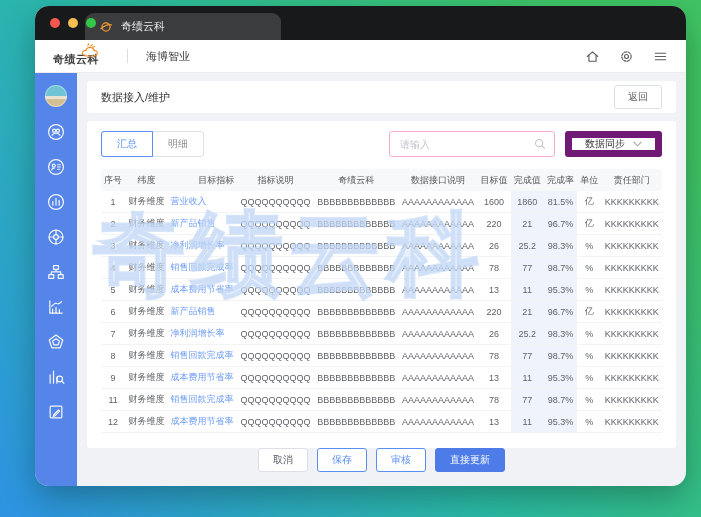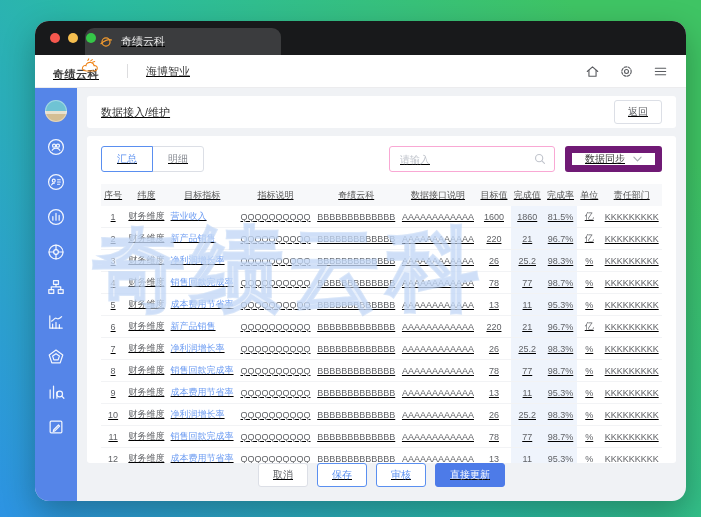--- a/index.html
+++ b/index.html
@@ -1,19 +1,19 @@
 <!DOCTYPE html>
 <html style="--accent: #5A8FF0; --link: #6B9BF2; --primary-btn: #4D7BE8; --sidebar-bg: #5585E8; --highlight-col: #EFF4FC; --watermark: rgba(214,228,250,0.55); --grad-start: #2D93E3; --grad-mid: #2ABBA4; --grad-end: #3FC464; --dot-red: #F5574E; --dot-yellow: #F5BE4F; --dot-green: #35C648;"><head>
 <meta charset="utf-8">
 <style>
   html,body{margin:0;padding:0;}
   body{width:701px;height:517px;overflow:hidden;font-family:"Liberation Sans","DejaVu Sans",sans-serif;}
   .stage{position:absolute;inset:0;background:linear-gradient(52deg,var(--grad-start,#2D93E3) 0%,var(--grad-mid,#2ABBA4) 45%,var(--grad-end,#3FC464) 88%);}
-  .window{position:absolute;left:35px;top:21px;width:651px;height:480px;background:#F0F2F5;border-radius:14px;overflow:hidden;
-          box-shadow:0 12px 32px rgba(0,0,0,.28);display:flex;flex-direction:column;text-decoration:underline;}
+  .window{position:absolute;left:35px;top:6px;width:651px;height:480px;background:#F0F2F5;border-radius:14px;overflow:hidden;
+          box-shadow:0 12px 32px rgba(0,0,0,.28);display:flex;flex-direction:column;}
   
   .titlebar{flex:0 0 34px;background:#18191B;position:relative;display:flex;align-items:flex-end;}
   .dots{position:absolute;left:15px;top:12px;display:flex;gap:8px;}
   .dot{width:10px;height:10px;border-radius:50%;}
   .dot.red{background:var(--dot-red,#F5574E);}
   .dot.yellow{background:var(--dot-yellow,#F5BE4F);}
   .dot.green{background:var(--dot-green,#35C648);}
   .tab{margin-left:50px;height:27px;width:168px;background:#3B3C3E;border-radius:9px 9px 0 0;display:flex;align-items:center;gap:8px;padding:0 14px;color:#ECECEC;font-size:11px;}
   .tab svg{width:14px;height:14px;fill:none;stroke:#F29A2E;stroke-width:1.4;}
   
@@ -44,21 +44,21 @@
   .seg-btn + .seg-btn{margin-left:-1px;border-radius:0 3px 3px 0;}
   .seg-btn.active{border-color:var(--accent,#5A8FF0);color:var(--accent,#5A8FF0);z-index:1;}
   .search-box{margin-left:auto;width:148px;height:24px;border:1px solid #f9a8d4;border-radius:3px;display:flex;align-items:center;padding:0 8px;background:#fff;}
   .search-box input{border:0;outline:0;flex:1;font-size:10px;color:#333;min-width:0;font-family:inherit;background:transparent;}
   .search-box input::placeholder{color:#C0C4CC;}
   .search-box svg{width:12px;height:12px;fill:none;stroke:#C0C4CC;stroke-width:1.3;stroke-linecap:round;}
   .sync-btn{margin-left:10px;height:26px;border:7px solid #701a75;background:#fff;border-radius:3px;font-size:10px;color:#3A3A3A;padding:0 13px;display:flex;align-items:center;gap:8px;cursor:pointer;}
   .sync-btn svg{width:9px;height:6px;fill:none;stroke:#A8ABB2;stroke-width:1.3;stroke-linecap:round;stroke-linejoin:round;}
   table{width:100%;border-collapse:collapse;font-size:9px;color:#606266;}
   thead th{background:#F7F8FA;height:22px;font-weight:normal;color:#555;padding:0 3px;white-space:nowrap;text-align:center;}
-  thead th.left{text-align:center;}
+  thead th.left{text-align:right;}
   tbody td{height:21px;text-align:center;border-bottom:1px solid #F2F3F5;padding:0 3px;white-space:nowrap;}
   tbody td.link{color:var(--link,#6B9BF2);text-align:left;cursor:pointer;}
   tbody td.hl{background:var(--highlight-col,#EFF4FC);}
   .watermark{position:absolute;left:6px;top:72px;font-size:92px;font-weight:bold;letter-spacing:6px;white-space:nowrap;
              color:var(--watermark,rgba(214,228,250,.55));-webkit-text-stroke:2px rgba(186,209,244,.55);pointer-events:none;z-index:4;}
   .footer{flex:0 0 38px;display:flex;align-items:flex-start;justify-content:center;gap:9px;}
   .btn{height:24px;padding:0 14px;border-radius:3px;font-size:10px;border:1px solid #DCDFE6;background:#fff;color:#606266;cursor:pointer;font-family:inherit;}
   .btn.outline-primary{border-color:var(--accent,#5A8FF0);color:var(--accent,#5A8FF0);}
   .btn.primary{background:var(--primary-btn,#4D7BE8);border-color:var(--primary-btn,#4D7BE8);color:#fff;}
 </style>
@@ -332,33 +332,20 @@
                   <td class="">QQQQQQQQQQ</td>
                   <td class="">BBBBBBBBBBBBB</td>
                   <td class="">AAAAAAAAAAAA</td>
                   <td class="">13</td>
                   <td class="hl">11</td>
                   <td class="hl">95.3%</td>
                   <td class="">%</td>
                   <td class="">KKKKKKKKK</td>
                 </tr>
                 <tr>
-                  <td class="">10</td>
-                  <td class="">财务维度</td>
-                  <td class="link">净利润增长率</td>
-                  <td class="">QQQQQQQQQQ</td>
-                  <td class="">BBBBBBBBBBBBB</td>
-                  <td class="">AAAAAAAAAAAA</td>
-                  <td class="">26</td>
-                  <td class="hl">25.2</td>
-                  <td class="hl">98.3%</td>
-                  <td class="">%</td>
-                  <td class="">KKKKKKKKK</td>
-                </tr>
-                <tr>
                   <td class="">11</td>
                   <td class="">财务维度</td>
                   <td class="link">销售回款完成率</td>
                   <td class="">QQQQQQQQQQ</td>
                   <td class="">BBBBBBBBBBBBB</td>
                   <td class="">AAAAAAAAAAAA</td>
                   <td class="">78</td>
                   <td class="hl">77</td>
                   <td class="hl">98.7%</td>
                   <td class="">%</td>

